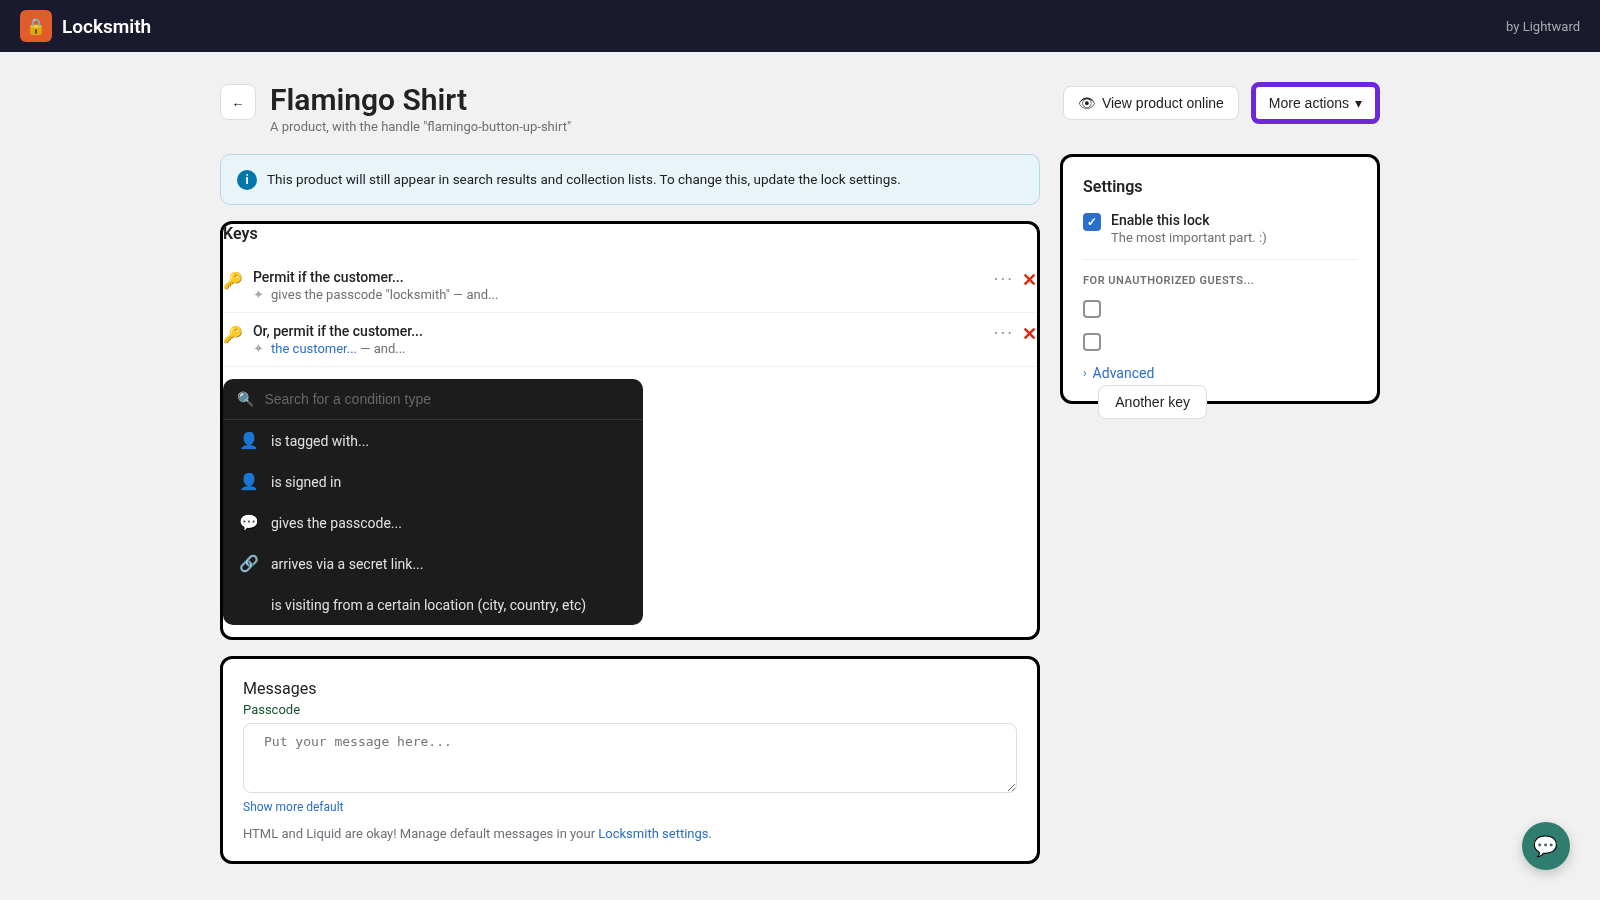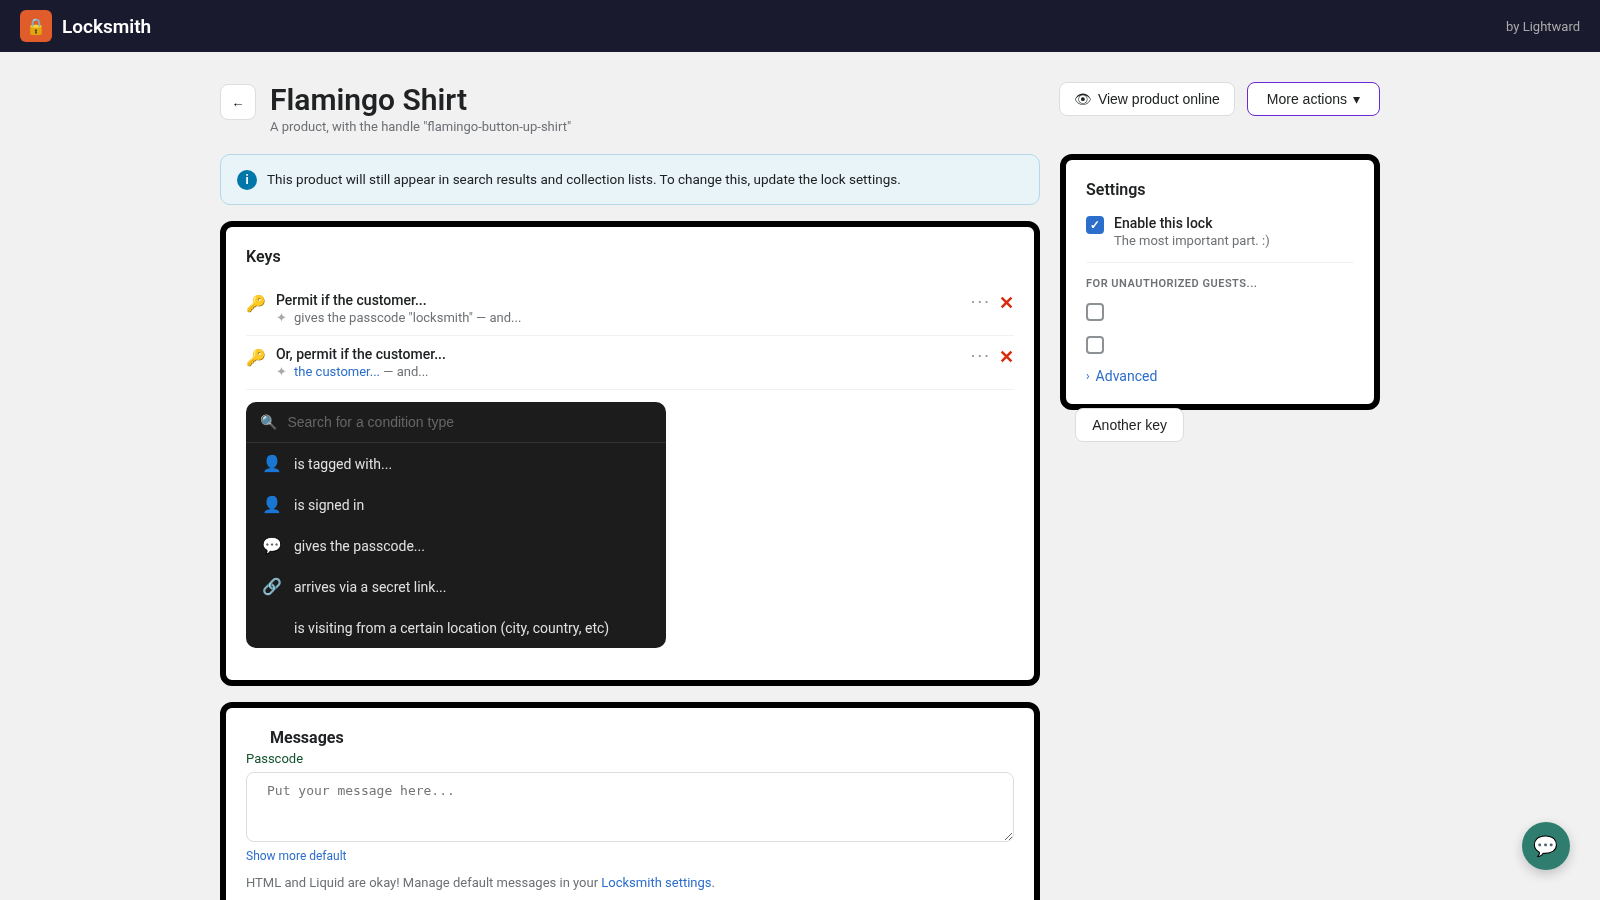--- a/index.html
+++ b/index.html
@@ -102,42 +102,42 @@
       background: white;
       border-radius: 8px;
       cursor: pointer;
       font-size: 14px;
       color: #202223;
     }
     .more-actions-btn {
       display: flex;
       align-items: center;
       gap: 6px;
-      padding: 8px 19px;
-      border: 1px solid #6d28d9;
+      padding: 8px 13px;
+      border: 5px solid #6d28d9;
       background: white;
       border-radius: 8px;
       cursor: pointer;
       font-size: 14px;
       color: #202223;
     }
 
     
     .two-col {
       display: grid;
       grid-template-columns: 1fr 320px;
       gap: 20px;
       align-items: start;
     }
 
     
     .card {
       background: white;
       border-radius: 12px;
-      border: 6px solid #000000;
+      border: 3px solid #000000;
       margin-bottom: 16px;
     }
 
     
     .info-banner {
       background: #e8f4f8;
       border: 1px solid #b5d8e8;
       border-radius: 10px;
       padding: 14px 16px;
       display: flex;
@@ -162,21 +162,20 @@
       font-size: 13.5px;
       line-height: 1.5;
       color: #202223;
     }
     .info-banner-text strong {
       font-weight: 400;
     }
 
     
     .keys-card {
-      padding: 20px;
     }
     .keys-title {
       font-size: 16px;
       font-weight: 600;
       margin-bottom: 16px;
     }
     .key-row {
       display: flex;
       align-items: flex-start;
       justify-content: space-between;
@@ -285,23 +284,22 @@
       font-size: 14px;
       color: #202223;
     }
 
     
     .messages-card {
       padding: 20px;
     }
     .messages-title {
       font-size: 16px;
-      font-weight: 700;
+      font-weight: 400;
       margin-bottom: 4px;
-      margin-left: 24px;
     }
     .message-field-label {
       font-size: 13px;
       color: #14532d;
       margin-bottom: 6px;
     }
     .message-textarea {
       width: 100%;
       border: 1px solid #ddd;
       border-radius: 8px;

